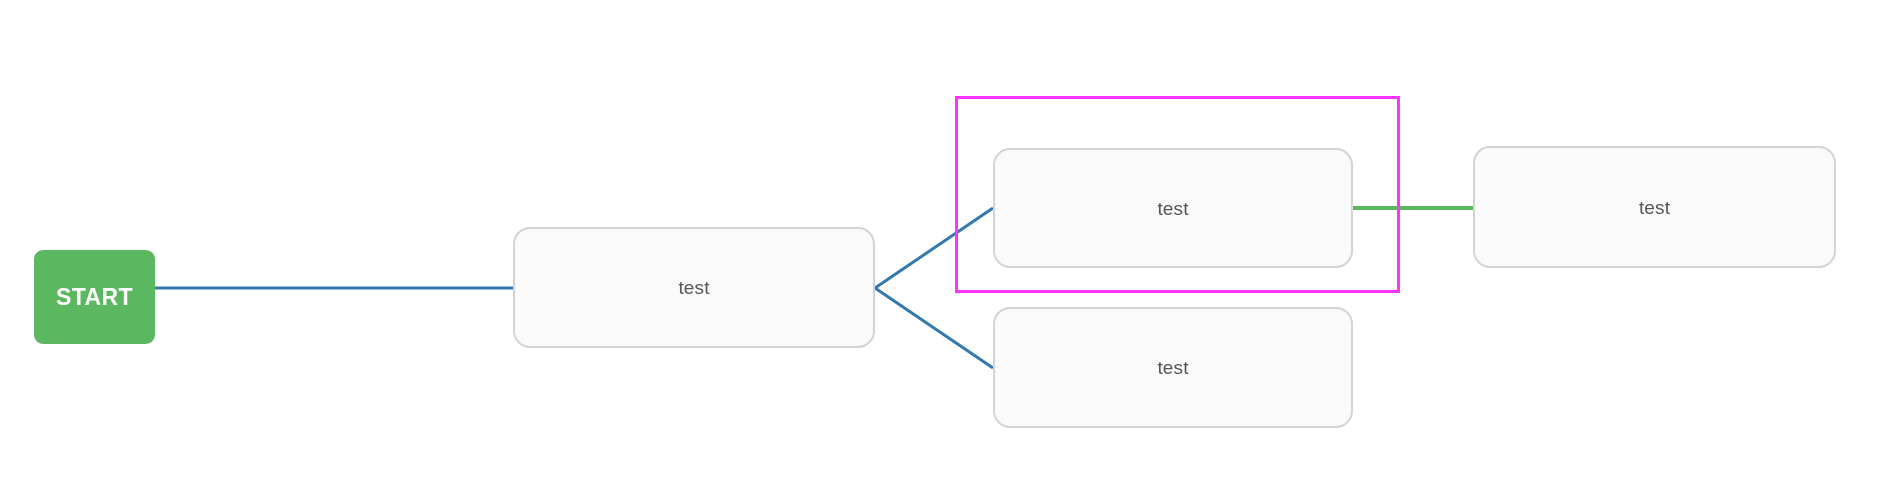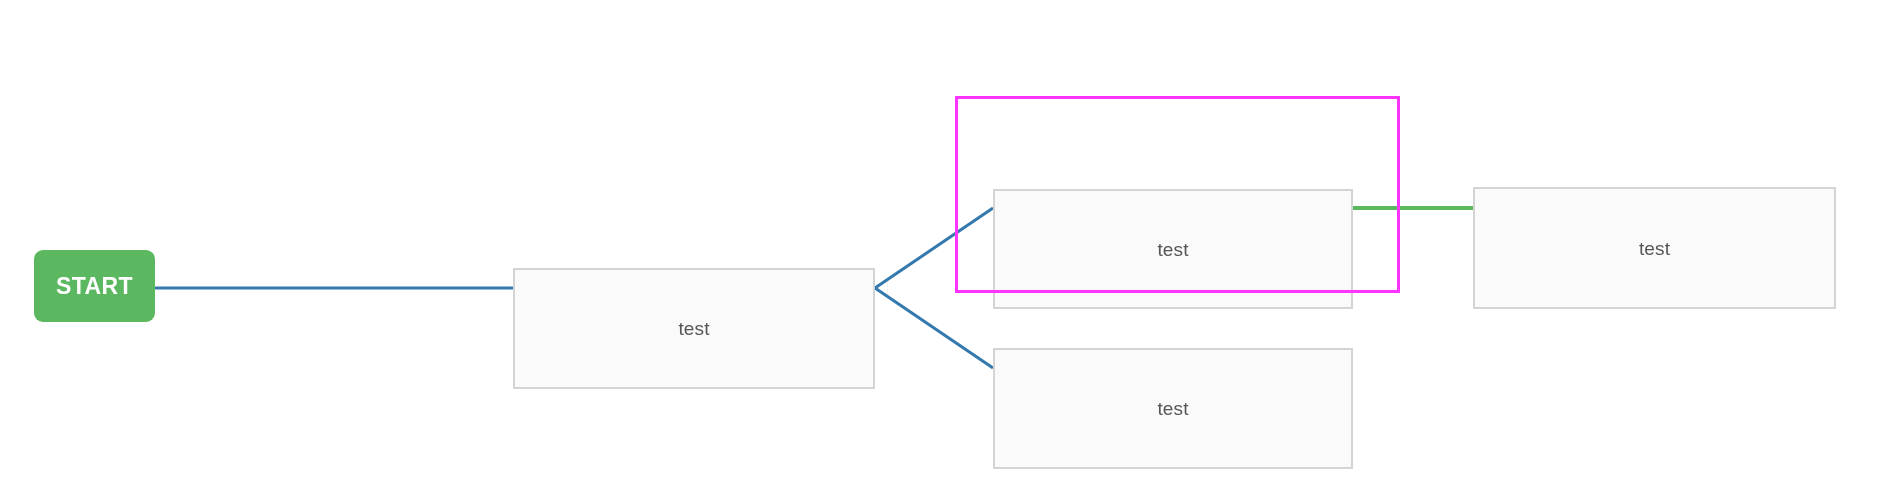--- a/index.html
+++ b/index.html
@@ -32,22 +32,21 @@
     position: absolute;
     box-sizing: border-box;
     display: flex;
     align-items: center;
     justify-content: center;
     z-index: 2;
   }
   .node-step {
     background: #fafafa;
     border: 2px solid #737373;
-    border-radius: 0;
-    margin-top: 41px;
+    border-radius: 17px;
   }
   .node-step .node-label {
     font-size: 19px;
     font-weight: 400;
     color: #565656;
     letter-spacing: 0.1px;
     line-height: 1;
     user-select: none;
   }
   .node-start {
@@ -78,21 +77,21 @@
 
 <div id="canvas" style="width: 1886px; height: 502px; background: rgb(255, 255, 255);">
 
   <svg id="edge-layer" viewBox="0 0 1886 502" width="1886" height="502" xmlns="http://www.w3.org/2000/svg">
     <polyline fill="none" stroke="#3479ae" stroke-width="3" stroke-linecap="butt" stroke-linejoin="miter" points="155,288 513,288"></polyline>
     <polyline fill="none" stroke="#3479ae" stroke-width="3" stroke-linecap="butt" stroke-linejoin="miter" points="875,288 993,208"></polyline>
     <polyline fill="none" stroke="#3479ae" stroke-width="3" stroke-linecap="butt" stroke-linejoin="miter" points="875,288 993,368"></polyline>
     <polyline fill="none" stroke="#5cb860" stroke-width="4" stroke-linecap="butt" stroke-linejoin="miter" points="1353,208 1473,208"></polyline>
   </svg>
 
-  <div class="node node-start" style="left: 34px; top: 250px; width: 121px; height: 72px; background: rgb(92, 184, 96);">
+  <div class="node node-start" style="left: 34px; top: 250px; width: 121px; height: 94px; background: rgb(92, 184, 96);">
     <span class="node-label" style="color: rgb(255, 255, 255);">START</span>
   </div>
 
   <div class="node node-step" style="left: 513px; top: 227px; width: 362px; height: 121px; background: rgb(250, 250, 250); border-color: rgb(212, 212, 212);">
     <span class="node-label" style="color: rgb(86, 86, 86);">test</span>
   </div>
 
   <div class="node node-step" style="left: 993px; top: 148px; width: 360px; height: 120px; background: rgb(250, 250, 250); border-color: rgb(212, 212, 212);">
     <span class="node-label" style="color: rgb(86, 86, 86);">test</span>
   </div>

